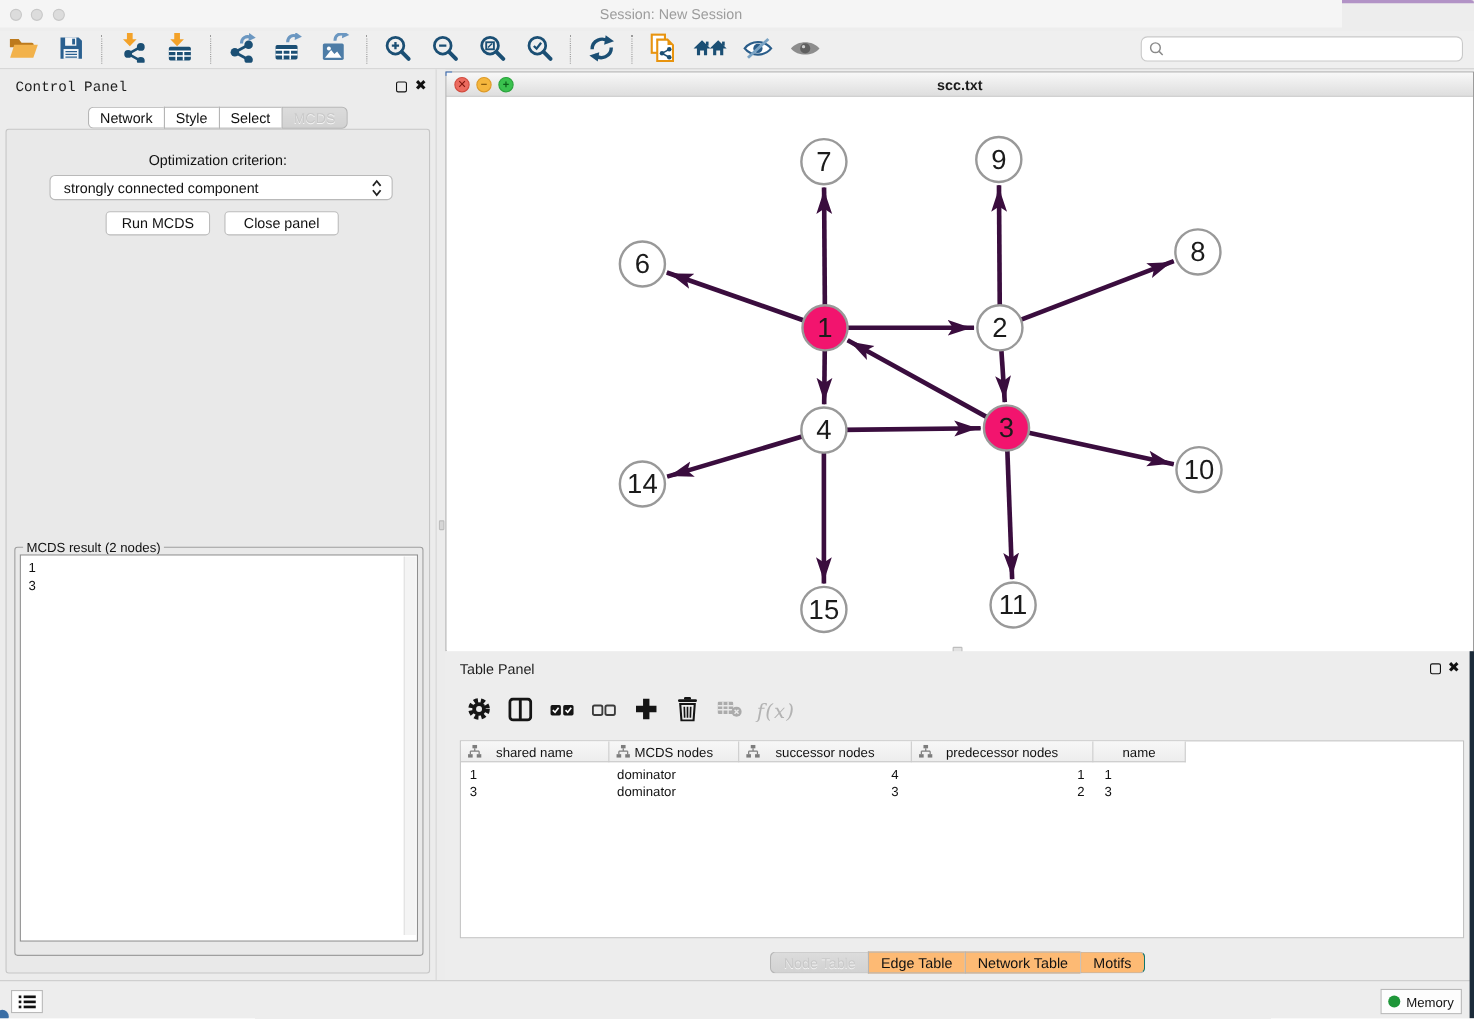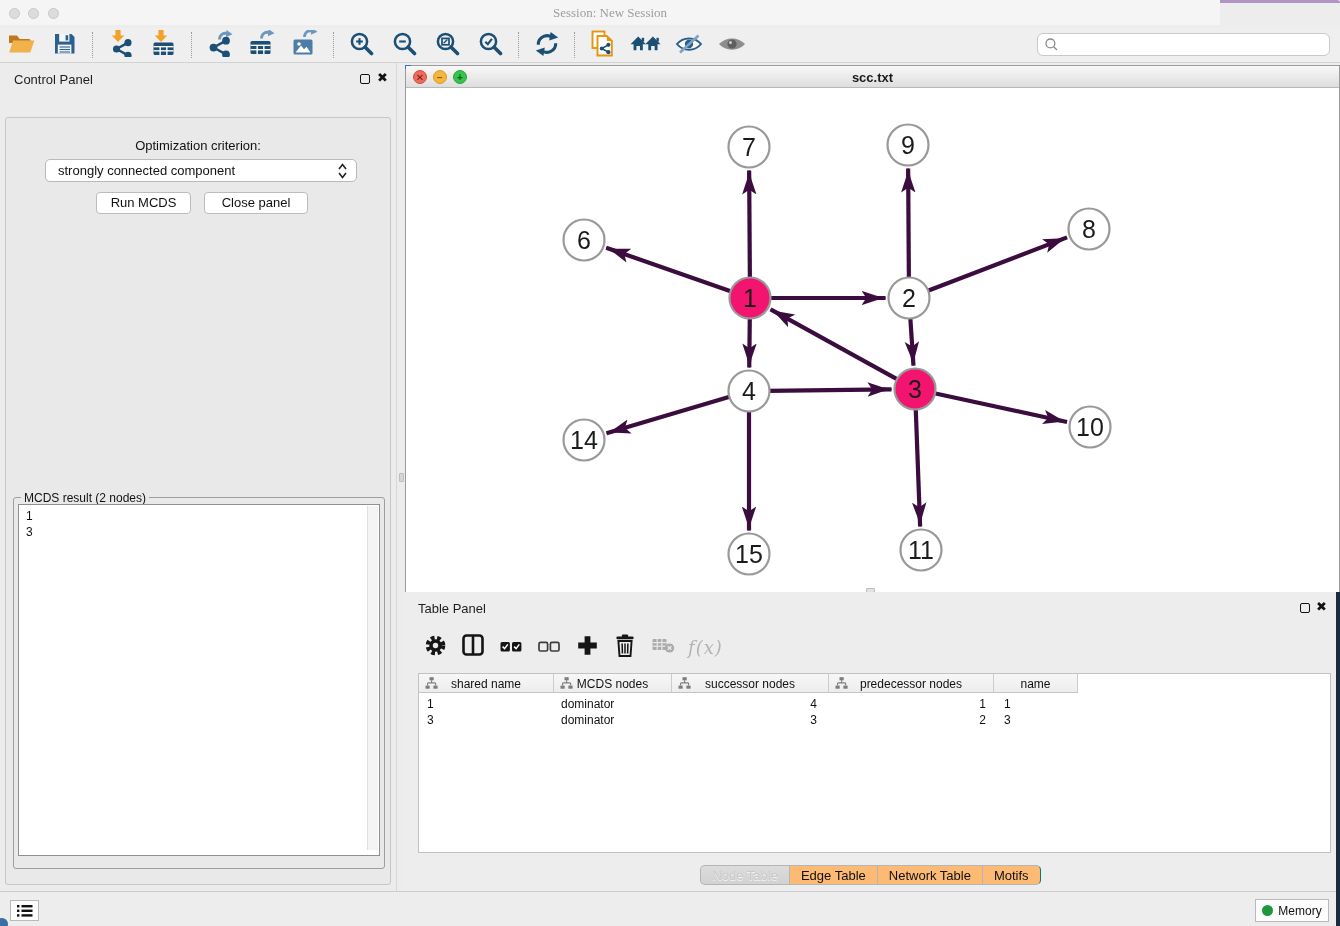--- a/index.html
+++ b/index.html
@@ -2,40 +2,40 @@
 <html><head>
 <meta charset="utf-8">
 <style>
 * { margin:0; padding:0; box-sizing:border-box; }
 html,body { background:#ffffff; }
 body { font-family:"Liberation Sans","DejaVu Sans",sans-serif; -webkit-font-smoothing:antialiased; }
 #app { position:relative; width:1340px; height:926px; background:#ededed; overflow:hidden; }
 
 
 #top-strip { position:absolute; left:0; top:0; width:1340px; height:3px; background:#b293c6; border-radius:8px 8px 0 0; }
-#titlebar { position:absolute; left:0; top:0; width:1220px; height:25px; background:#f5f5f5;font-family:Liberation Serif, serif; }
+#titlebar { position:absolute; left:0; top:0; width:1220px; height:25px; background:#f5f5f5; }
 .traffic-dot { position:absolute; top:8px; width:11px; height:11px; border-radius:50%; background:#dcdcdc; border:1px solid #c8c8c8; }
 #win-title { position:absolute; left:0; right:0; top:5px; text-align:center; font-size:13px; color:#9d9d9d; }
 
 
 #toolbar { position:absolute; left:0; top:28px; width:1340px; height:35px; background:#efefef; border-bottom:1px solid #d2d2d2; display:flex; align-items:center; }
 .tbtn { width:43px; height:32px; display:flex; align-items:center; justify-content:center; background:transparent; border:none; }
 .tsep { width:1px; height:26px; margin:0 6px; border-left:1px dotted #9a9a9a; }
 #search-wrap { position:absolute; right:10px; top:5px; width:293px; height:23px; background:#ffffff; border:1px solid #c9c9c9; border-radius:6px; display:flex; align-items:center; padding-left:6px; }
 #search-input { border:none; outline:none; flex:1; height:19px; font-size:12px; background:transparent; }
 
 
 .panel-title { font-size:13px; color:#1e1e1e; }
 .float-btn { width:10px; height:10px; border:1.5px solid #111; border-radius:2px; background:transparent; display:inline-block; }
 .close-x { font-size:13px; font-weight:bold; color:#111; line-height:10px; }
 
 
 #control-panel { position:absolute; left:0; top:63px; width:396px; height:828px; background:#ececec; }
 #cp-header { position:absolute; left:0; top:0; width:100%; height:30px; }
-#cp-title { position:absolute; left:14px; top:9px; }
+#cp-title { position:absolute; left:14px; top:9px;font-family:Liberation Mono, monospace; }
 #cp-float { position:absolute; right:26px; top:11px; }
 #cp-close { position:absolute; right:8px; top:10px; }
 #cp-tabs { position:absolute; left:0; top:34px; width:100%; height:20px; display:flex; justify-content:center; z-index:3; }
 .cp-tab { height:20px; padding:0 10px; font-size:13px; line-height:19px; background:#ffffff; border:1px solid #b5b5b5; border-right:none; color:#111; }
 .cp-tab:first-child { border-radius:5px 0 0 5px; }
 .cp-tab:last-child { border-radius:0 5px 5px 0; border-right:1px solid #b5b5b5; }
 .cp-tab.sel { background:linear-gradient(#dcdcdc,#d2d2d2); color:#c9c9c9; text-shadow:0 1px 0 #f4f4f4; }
 #cp-body { position:absolute; left:5px; top:54px; width:386px; height:768px; background:#e9e9e9; border:1px solid #c6c6c6; border-radius:3px; }
 #opt-label { position:absolute; left:0; width:100%; top:20px; text-align:center; font-size:13px; color:#111; }
 #criterion-select { position:absolute; left:39px; top:41px; width:312px; height:23px; background:#ffffff; border:1px solid #b9b9b9; border-radius:5px; font-size:13px; color:#111; display:flex; align-items:center; padding-left:12px; }
@@ -259,20 +259,26 @@
     <input id="search-input" style="">
   </div>
     </div>
 
   <div id="control-panel">
     <div id="cp-header">
       <span id="cp-title" class="panel-title">Control Panel</span>
       <span id="cp-float" class="float-btn"></span>
       <span id="cp-close" class="close-x">✖</span>
     </div>
+    <div id="cp-tabs">
+        <div class="cp-tab">Network</div>
+        <div class="cp-tab">Style</div>
+        <div class="cp-tab">Select</div>
+        <div class="cp-tab sel">MCDS</div>
+      </div>
     <div id="cp-body">
       <div id="criterion-select">
         <span>strongly connected component</span>
         <svg id="criterion-arrows" viewBox="0 0 11 18">
           <path d="M2 7 L5.5 2.6 L9 7" fill="none" stroke="#222" stroke-width="1.6"></path>
           <path d="M2 11 L5.5 15.4 L9 11" fill="none" stroke="#222" stroke-width="1.6"></path>
         </svg>
       </div>
       <div id="opt-label">Optimization criterion:</div>
       <div id="run-btn" class="cp-btn">Run MCDS</div>

